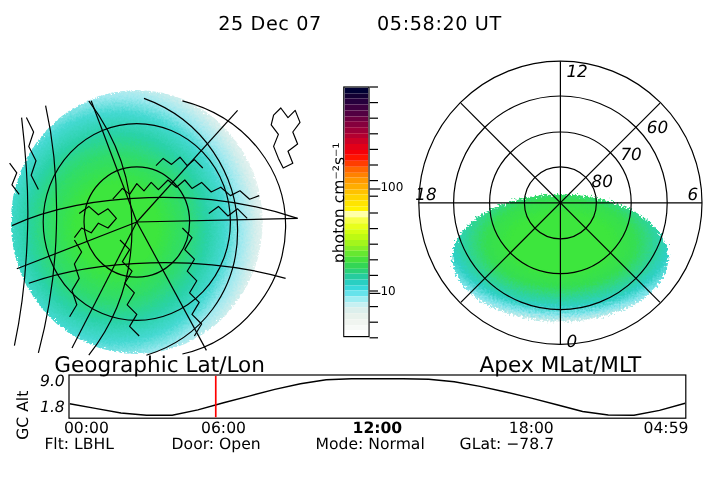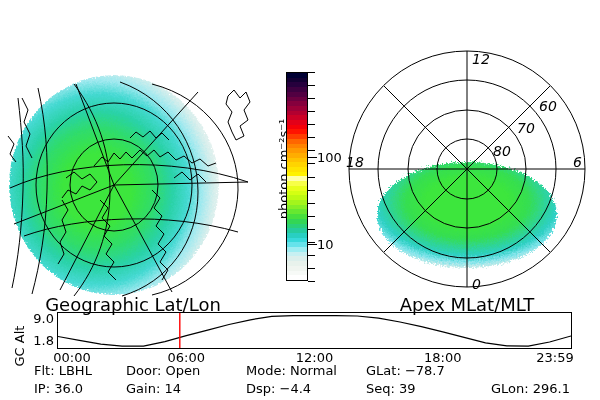--- a/index.html
+++ b/index.html
@@ -57,21 +57,21 @@
   #cbar-box .band { width: 100%; }
   .cbar-tick {
     position: absolute;
     left: 46px;
     width: 7px; height: 1px;
     background: #000;
   }
   .cbar-label {
     position: absolute;
     left: 55px;
-    font-size: 13px;
+    font-size: 10px;
     line-height: 1;
     white-space: nowrap;
     transform: translateY(-50%);
   }
 
   
   .panel-caption {
     font-size: 18px;
     white-space: nowrap;
     text-align: center;
@@ -91,20 +91,21 @@
     text-align: center;
     white-space: nowrap;
   }
   .alt-ytick {
     position: absolute;
     right: 0;
     font-size: 13px;
     line-height: 1;
     white-space: nowrap;
     transform: translateY(-50%);
+    font-style: italic;
   }
   #alt-ylabels { left: 16px; top: 0; width: 38px; height: 40px; }
   #alt-box {
     left: 57px; top: 2px;
     width: 515px; height: 37px;
     border: 1px solid #000;
     box-sizing: border-box;
   }
   #alt-time-row {
     left: 0px; top: 41px; width: 532px; height: 18px;
@@ -128,30 +129,32 @@
     display: flex;
     align-items: center;
   }
   #status-row-1 { top: 0px; }
   #status-row-2 { top: 18px; }
   .status-cell {
     white-space: nowrap;
     box-sizing: border-box;
     padding-left: 6px;
   }
-  .sc-0 { width: 120px; padding-left: 34px; }
+  .sc-0 { width: 120px; padding-left: 20px; margin-left: 17px; }
   .sc-1 { width: 120px; }
   .sc-2 { width: 120px; }
   .sc-3 { width: 125px; }
   .sc-4 { width: 115px; }
 </style>
 </head>
 <body>
 
 <div id="header" class="abs">
+  <span>25 Dec 07</span>
+  <span>05:58:20 UT</span>
 </div>
 
 <div id="geo-panel" class="abs">
   <svg class="plot" width="262" height="258" viewBox="0 0 262 258">
     <defs>
       <radialGradient id="geoGlow" cx="42%" cy="52%" r="62%">
         <stop offset="0%" stop-color="#3ce63c"></stop>
         <stop offset="26%" stop-color="#3ce63c"></stop>
         <stop offset="44%" stop-color="#2fdc6b"></stop>
         <stop offset="58%" stop-color="#2ad2a8"></stop>
@@ -347,33 +350,26 @@
     </div>
   <div id="alt-box" class="abs">
     <svg width="513" height="35" viewBox="0 0 513 35" preserveAspectRatio="none">
       <polyline id="alt-curve" fill="none" stroke="#000000" stroke-width="1.2" points="0.0,23.5 21.4,27.3 42.8,31.2 64.1,33.1 85.5,33.1 106.9,28.6 128.3,22.6 149.6,17.1 171.0,11.5 192.4,6.8 213.8,3.4 235.1,2.6 256.5,2.6 277.9,2.6 299.3,3.0 320.6,5.1 342.0,9.0 363.4,13.7 384.8,18.8 406.1,24.3 427.5,29.9 448.9,32.9 470.3,33.1 491.6,29.0 513.0,23.0"></polyline>
       <line id="alt-marker" stroke="#ff0000" stroke-width="1.4" y1="0" y2="35" x1="121.8" x2="121.8"></line>
     </svg>
   </div>
   <div id="alt-time-row" class="abs">
       <div class="alt-xtick" style="left: 72px; top: 0px;">00:00</div>
       <div class="alt-xtick" style="left: 186.25px; top: 0px;">06:00</div>
-      <div class="alt-xtick" style="left: 314.5px; top: 0px;">12:00</div>
+      <div class="alt-xtick" style="left: 314.5px; top: 0px; font-weight: bold;">12:00</div>
       <div class="alt-xtick" style="left: 442.75px; top: 0px;">18:00</div>
-      <div class="alt-xtick" style="left: 555px; top: 0px;">23:59</div>
+      <div class="alt-xtick" style="left: 555px; top: 0px;">04:59</div>
     </div>
 </div>
 
 <div id="status" class="abs">
   <div id="status-row-1" class="status-row">
       <div class="status-cell sc-0">Flt: LBHL</div>
       <div class="status-cell sc-1">Door: Open</div>
       <div class="status-cell sc-2">Mode: Normal</div>
       <div class="status-cell sc-4">GLat: −78.7</div>
     </div>
-  <div id="status-row-2" class="status-row">
-      <div class="status-cell sc-0">IP: 36.0</div>
-      <div class="status-cell sc-1">Gain: 14</div>
-      <div class="status-cell sc-2">Dsp: −4.4</div>
-      <div class="status-cell sc-3">Seq: 39</div>
-      <div class="status-cell sc-4">GLon: 296.1</div>
-    </div>
 </div>
 
 </body></html>

